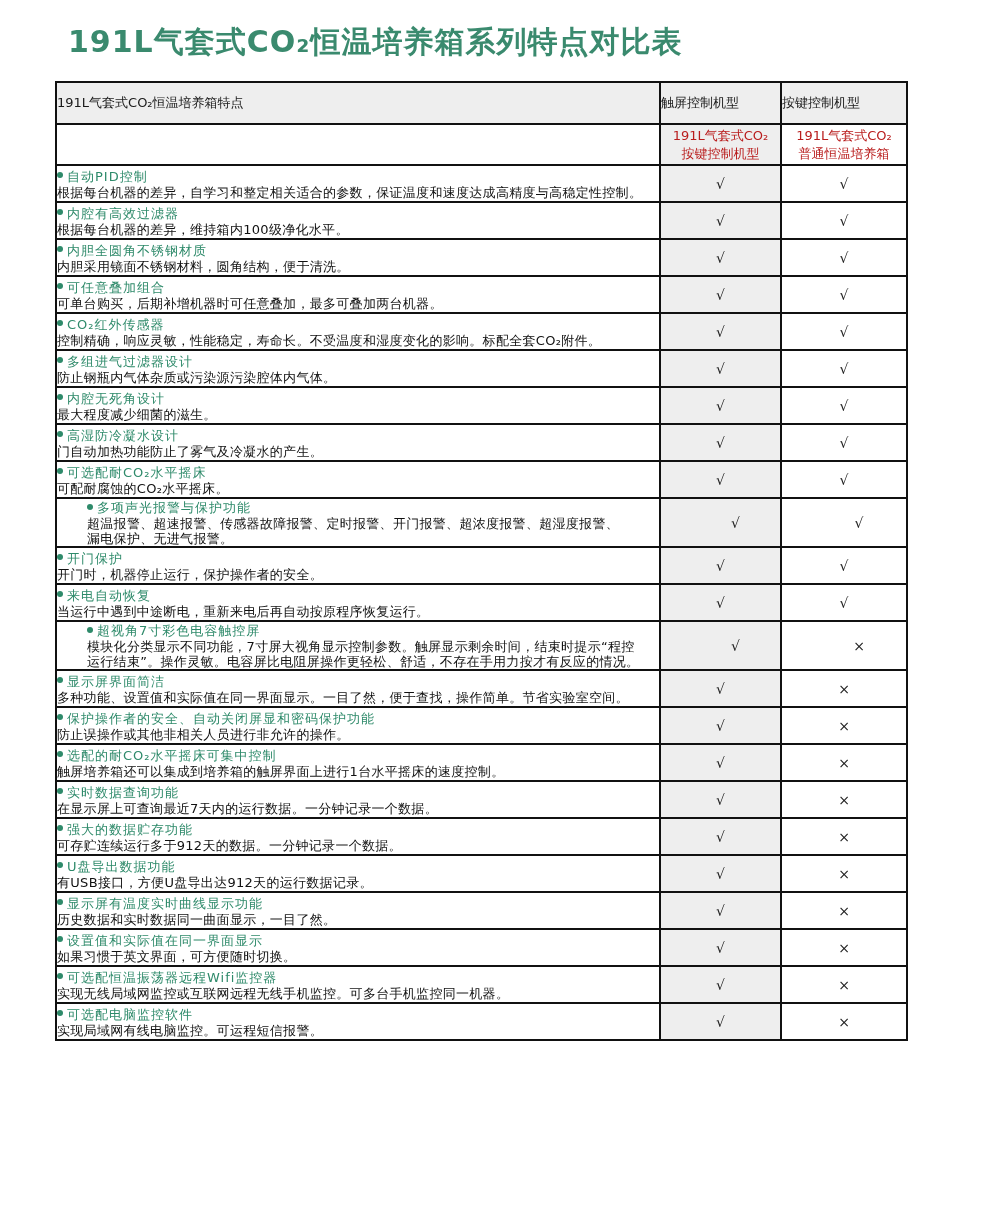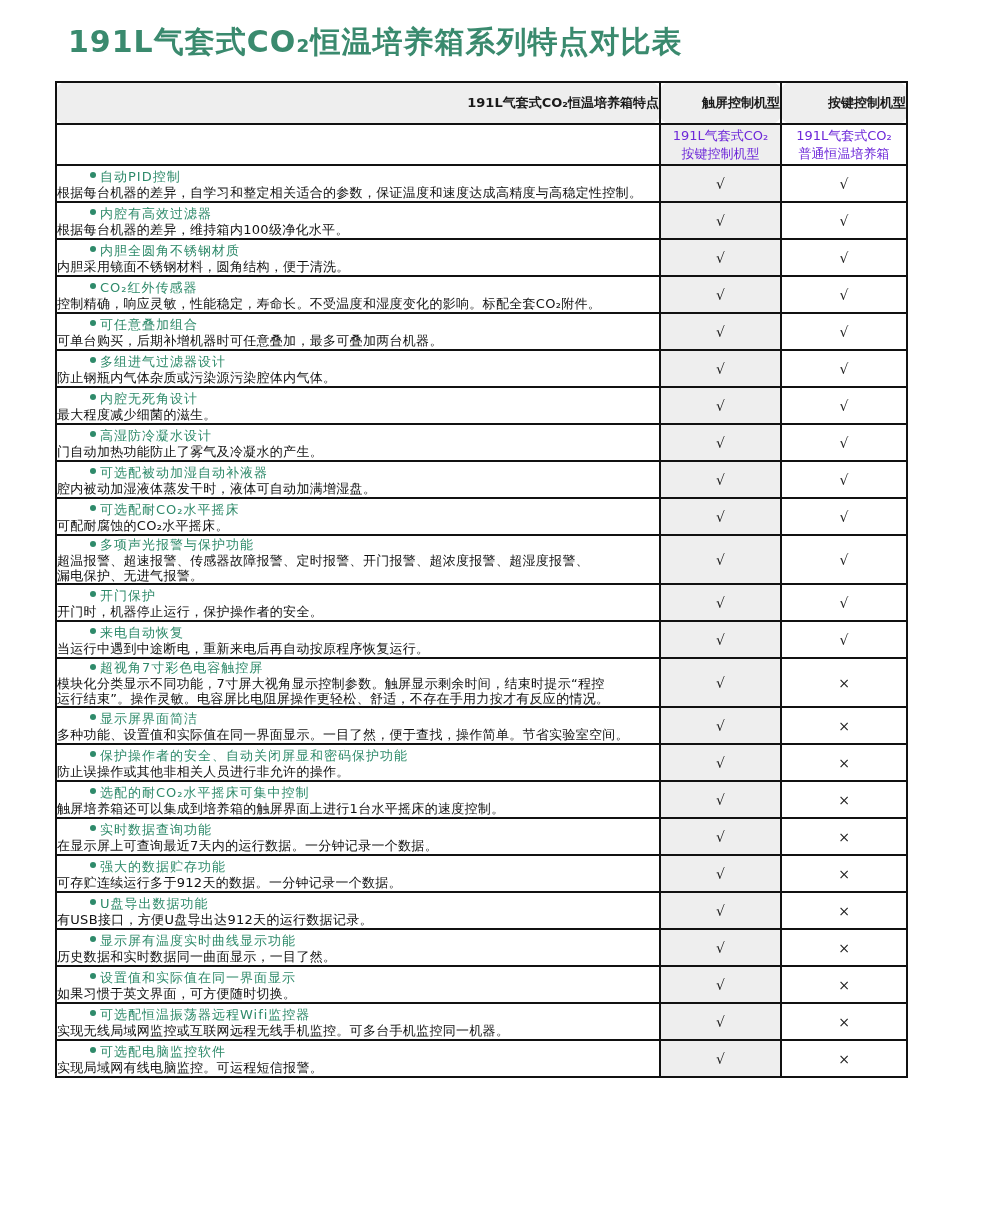--- a/index.html
+++ b/index.html
@@ -4,32 +4,32 @@
   <style>
     html, body { margin: 0; padding: 0; background: #ffffff; }
     body { width: 990px; height: 1212px; position: relative; overflow: hidden;
            font-family: "DejaVu Sans", "Liberation Sans", sans-serif; color: #1a1a1a; }
     .page-title { position: absolute; left: 52px; top: 22px; font-size: 30px; font-weight: bold;
                   color: #3a8a6e; letter-spacing: 1px; white-space: nowrap; margin-left: 16px; }
     table.cmp { position: absolute; left: 55px; top: 81px; width: 851px; border-collapse: collapse;
                 table-layout: fixed; border: 2px solid #111; }
     table.cmp td, table.cmp th { border: 2px solid #111; padding: 0; }
     col.c1 { width: 604px; } col.c2 { width: 121px; } col.c3 { width: 126px; }
-    th.h { background: #eeeeee; height: 40px; font-size: 13px; font-weight: bold; text-align: right; border-radius: 10px; }
-    td.sub { height: 39px; text-align: center; font-size: 13px; line-height: 18px; color: #6d28d9; }
+    th.h { background: #eeeeee; height: 40px; font-size: 13px; font-weight: normal; text-align: left; }
+    td.sub { height: 39px; text-align: center; font-size: 13px; line-height: 18px; color: #b91c1c; }
     td.sub.g { background: #eeeeee; }
     td.feat { padding: 2px 6px 2px 8px; vertical-align: middle; }
-    .ft { color: #2e8a6a; font-size: 13px; line-height: 17px; letter-spacing: 1px; margin-left: 33px; }
+    .ft { color: #2e8a6a; font-size: 13px; line-height: 17px; letter-spacing: 1px; }
     .ft .dot { display: inline-block; width: 6px; height: 6px; border-radius: 50%; background: #2e8a6a;
                margin-right: 4px; vertical-align: middle; position: relative; top: -2px; }
     .fd { font-size: 13px; line-height: 15px; color: #111; letter-spacing: 0.3px; white-space: pre-line; }
     td.mark { text-align: center; font-size: 14px; color: #222; }
     td.mark.g { background: #eeeeee; }
     tr.r1 td { height: 35px; }
-    tr.r2 td { height: 47px; }
+    tr.r2 td { height: 47px; padding-left: 30px; }
   </style>
 </head>
 <body>
 
 <div class="page-title">191L气套式CO₂恒温培养箱系列特点对比表</div>
 
 <table class="cmp">
   <colgroup>
       <col class="c1">
       <col class="c2">
@@ -73,62 +73,54 @@
       <tr class="r1">
     <td class="feat">
       <div class="ft"><span class="dot"></span><span>内胆全圆角不锈钢材质</span></div>
       <div class="fd">内胆采用镜面不锈钢材料，圆角结构，便于清洗。</div>
     </td>
     <td class="mark g">√</td>
     <td class="mark">√</td>
   </tr>
       <tr class="r1">
     <td class="feat">
+      <div class="ft"><span class="dot"></span><span>可任意叠加组合</span></div>
+      <div class="fd">可单台购买，后期补增机器时可任意叠加，最多可叠加两台机器。</div>
+    </td>
+    <td class="mark g">√</td>
+    <td class="mark">√</td>
+  </tr>
+      <tr class="r1">
+    <td class="feat">
       <div class="ft"><span class="dot"></span><span>CO₂红外传感器</span></div>
       <div class="fd">控制精确，响应灵敏，性能稳定，寿命长。不受温度和湿度变化的影响。标配全套CO₂附件。</div>
     </td>
     <td class="mark g">√</td>
     <td class="mark">√</td>
   </tr>
       <tr class="r1">
     <td class="feat">
-      <div class="ft"><span class="dot"></span><span>可任意叠加组合</span></div>
-      <div class="fd">可单台购买，后期补增机器时可任意叠加，最多可叠加两台机器。</div>
-    </td>
-    <td class="mark g">√</td>
-    <td class="mark">√</td>
-  </tr>
-      <tr class="r1">
-    <td class="feat">
       <div class="ft"><span class="dot"></span><span>多组进气过滤器设计</span></div>
       <div class="fd">防止钢瓶内气体杂质或污染源污染腔体内气体。</div>
     </td>
     <td class="mark g">√</td>
     <td class="mark">√</td>
   </tr>
       <tr class="r1">
     <td class="feat">
       <div class="ft"><span class="dot"></span><span>内腔无死角设计</span></div>
       <div class="fd">最大程度减少细菌的滋生。</div>
     </td>
     <td class="mark g">√</td>
     <td class="mark">√</td>
   </tr>
       <tr class="r1">
     <td class="feat">
       <div class="ft"><span class="dot"></span><span>高湿防冷凝水设计</span></div>
       <div class="fd">门自动加热功能防止了雾气及冷凝水的产生。</div>
-    </td>
-    <td class="mark g">√</td>
-    <td class="mark">√</td>
-  </tr>
-      <tr class="r1">
-    <td class="feat">
-      <div class="ft"><span class="dot"></span><span>可选配被动加湿自动补液器</span></div>
-      <div class="fd">腔内被动加湿液体蒸发干时，液体可自动加满增湿盘。</div>
     </td>
     <td class="mark g">√</td>
     <td class="mark">√</td>
   </tr>
       <tr class="r1">
     <td class="feat">
       <div class="ft"><span class="dot"></span><span>可选配耐CO₂水平摇床</span></div>
       <div class="fd">可配耐腐蚀的CO₂水平摇床。</div>
     </td>
     <td class="mark g">√</td>

